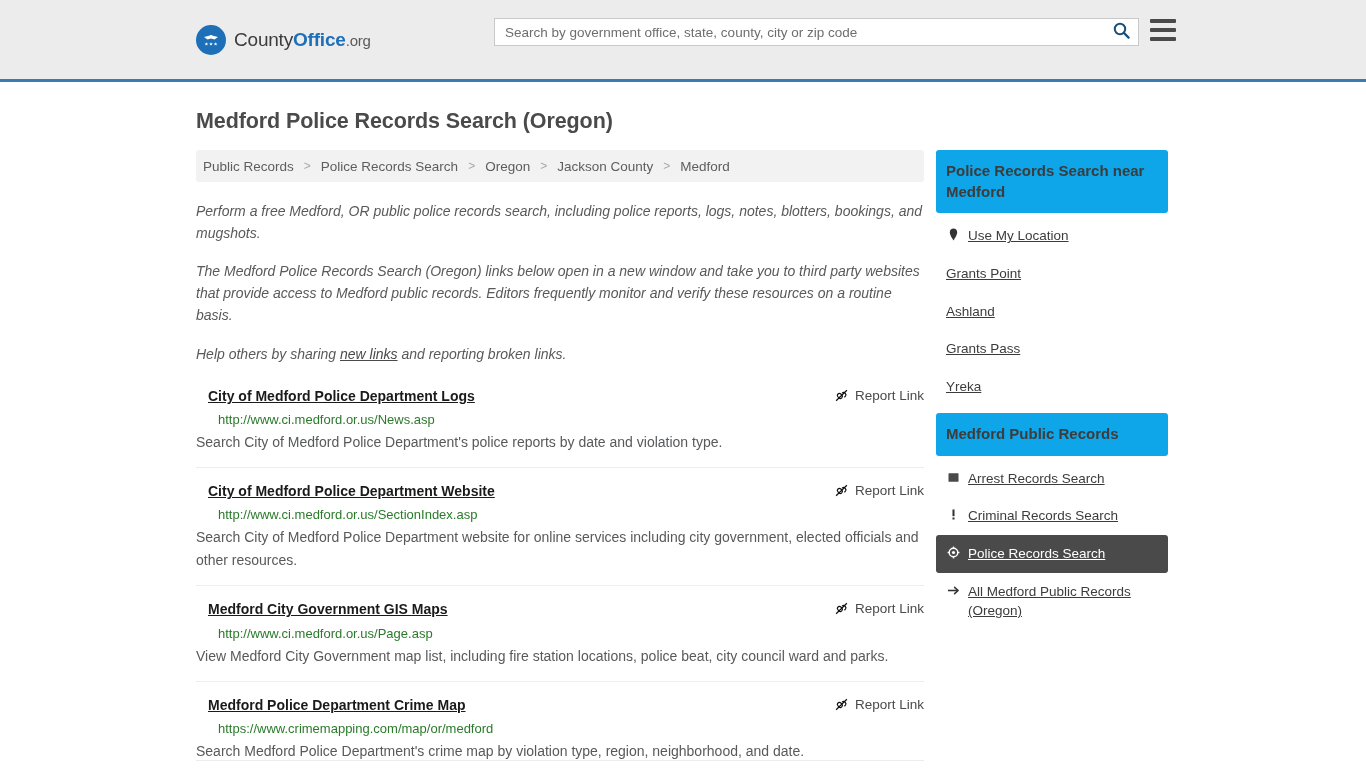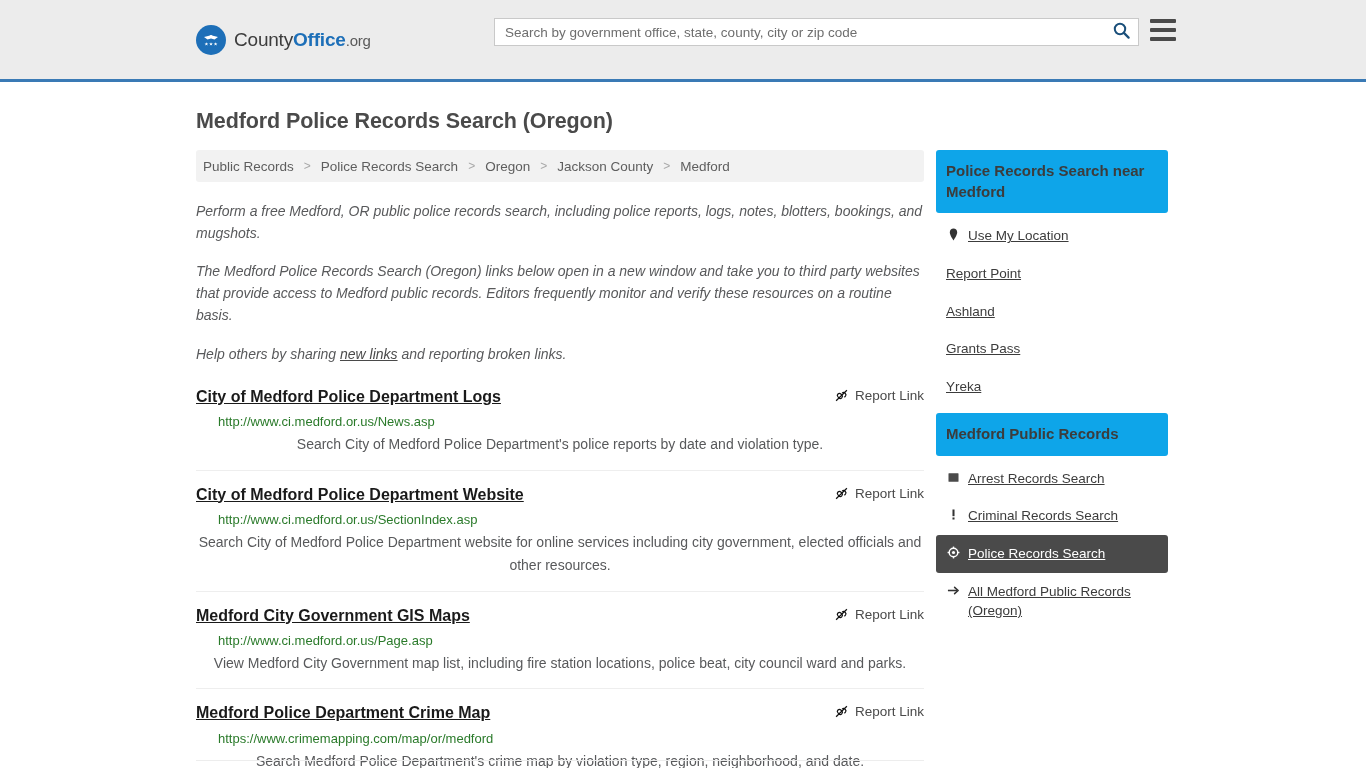--- a/index.html
+++ b/index.html
@@ -156,26 +156,27 @@
     margin-bottom: 14px;
     position: relative;
   }
   .result:first-child { padding-top: 0; }
   .result-head {
     display: flex;
     align-items: flex-start;
     justify-content: space-between;
   }
   .result-title {
-    font-size: 16px;
+    font-size: 14px;
     font-weight: bold;
     color: #1a1a1a;
     text-decoration: underline;
     line-height: 1.3;
     max-width: 600px;
+    margin-left: 12px;
   }
   .report-link {
     display: flex;
     align-items: center;
     gap: 7px;
     font-size: 13.5px;
     color: #4a4a4a;
     text-decoration: none;
     white-space: nowrap;
     flex: none;
@@ -187,21 +188,20 @@
     margin-top: 7px;
     text-decoration: none;
     display: block;
     padding-left: 22px;
   }
   .result-desc {
     font-size: 14px;
     color: #58595b;
     line-height: 1.65;
     margin-top: 4px;
-    text-align: center;
   }
 
   
   .side-box { margin-bottom: 8px; }
   .side-head {
     background: #0ea5e9;
     border-radius: 3px;
     padding: 11px 10px;
     font-size: 15px;
     font-weight: bold;
@@ -389,21 +389,21 @@
                 <span class="side-ico">
                   <svg width="13" viewBox="0 0 14 14" height="13">
                     <path d="M7 0.6c-2.3 0-4 1.8-4 4C3 7.8 7 13.4 7 13.4S11 7.8 11 4.6c0-2.2-1.7-4-4-4z" fill="#333"></path>
                   </svg>
                 </span>
                 <span class="side-label">Use My Location</span>
               </a>
             </li>
             <li>
               <a href="#" class="side-item no-icon">
-                <span class="side-label">Report Point</span>
+                <span class="side-label">Grants Point</span>
               </a>
             </li>
             <li>
               <a href="#" class="side-item no-icon">
                 <span class="side-label">Ashland</span>
               </a>
             </li>
             <li>
               <a href="#" class="side-item no-icon">
                 <span class="side-label">Grants Pass</span>

